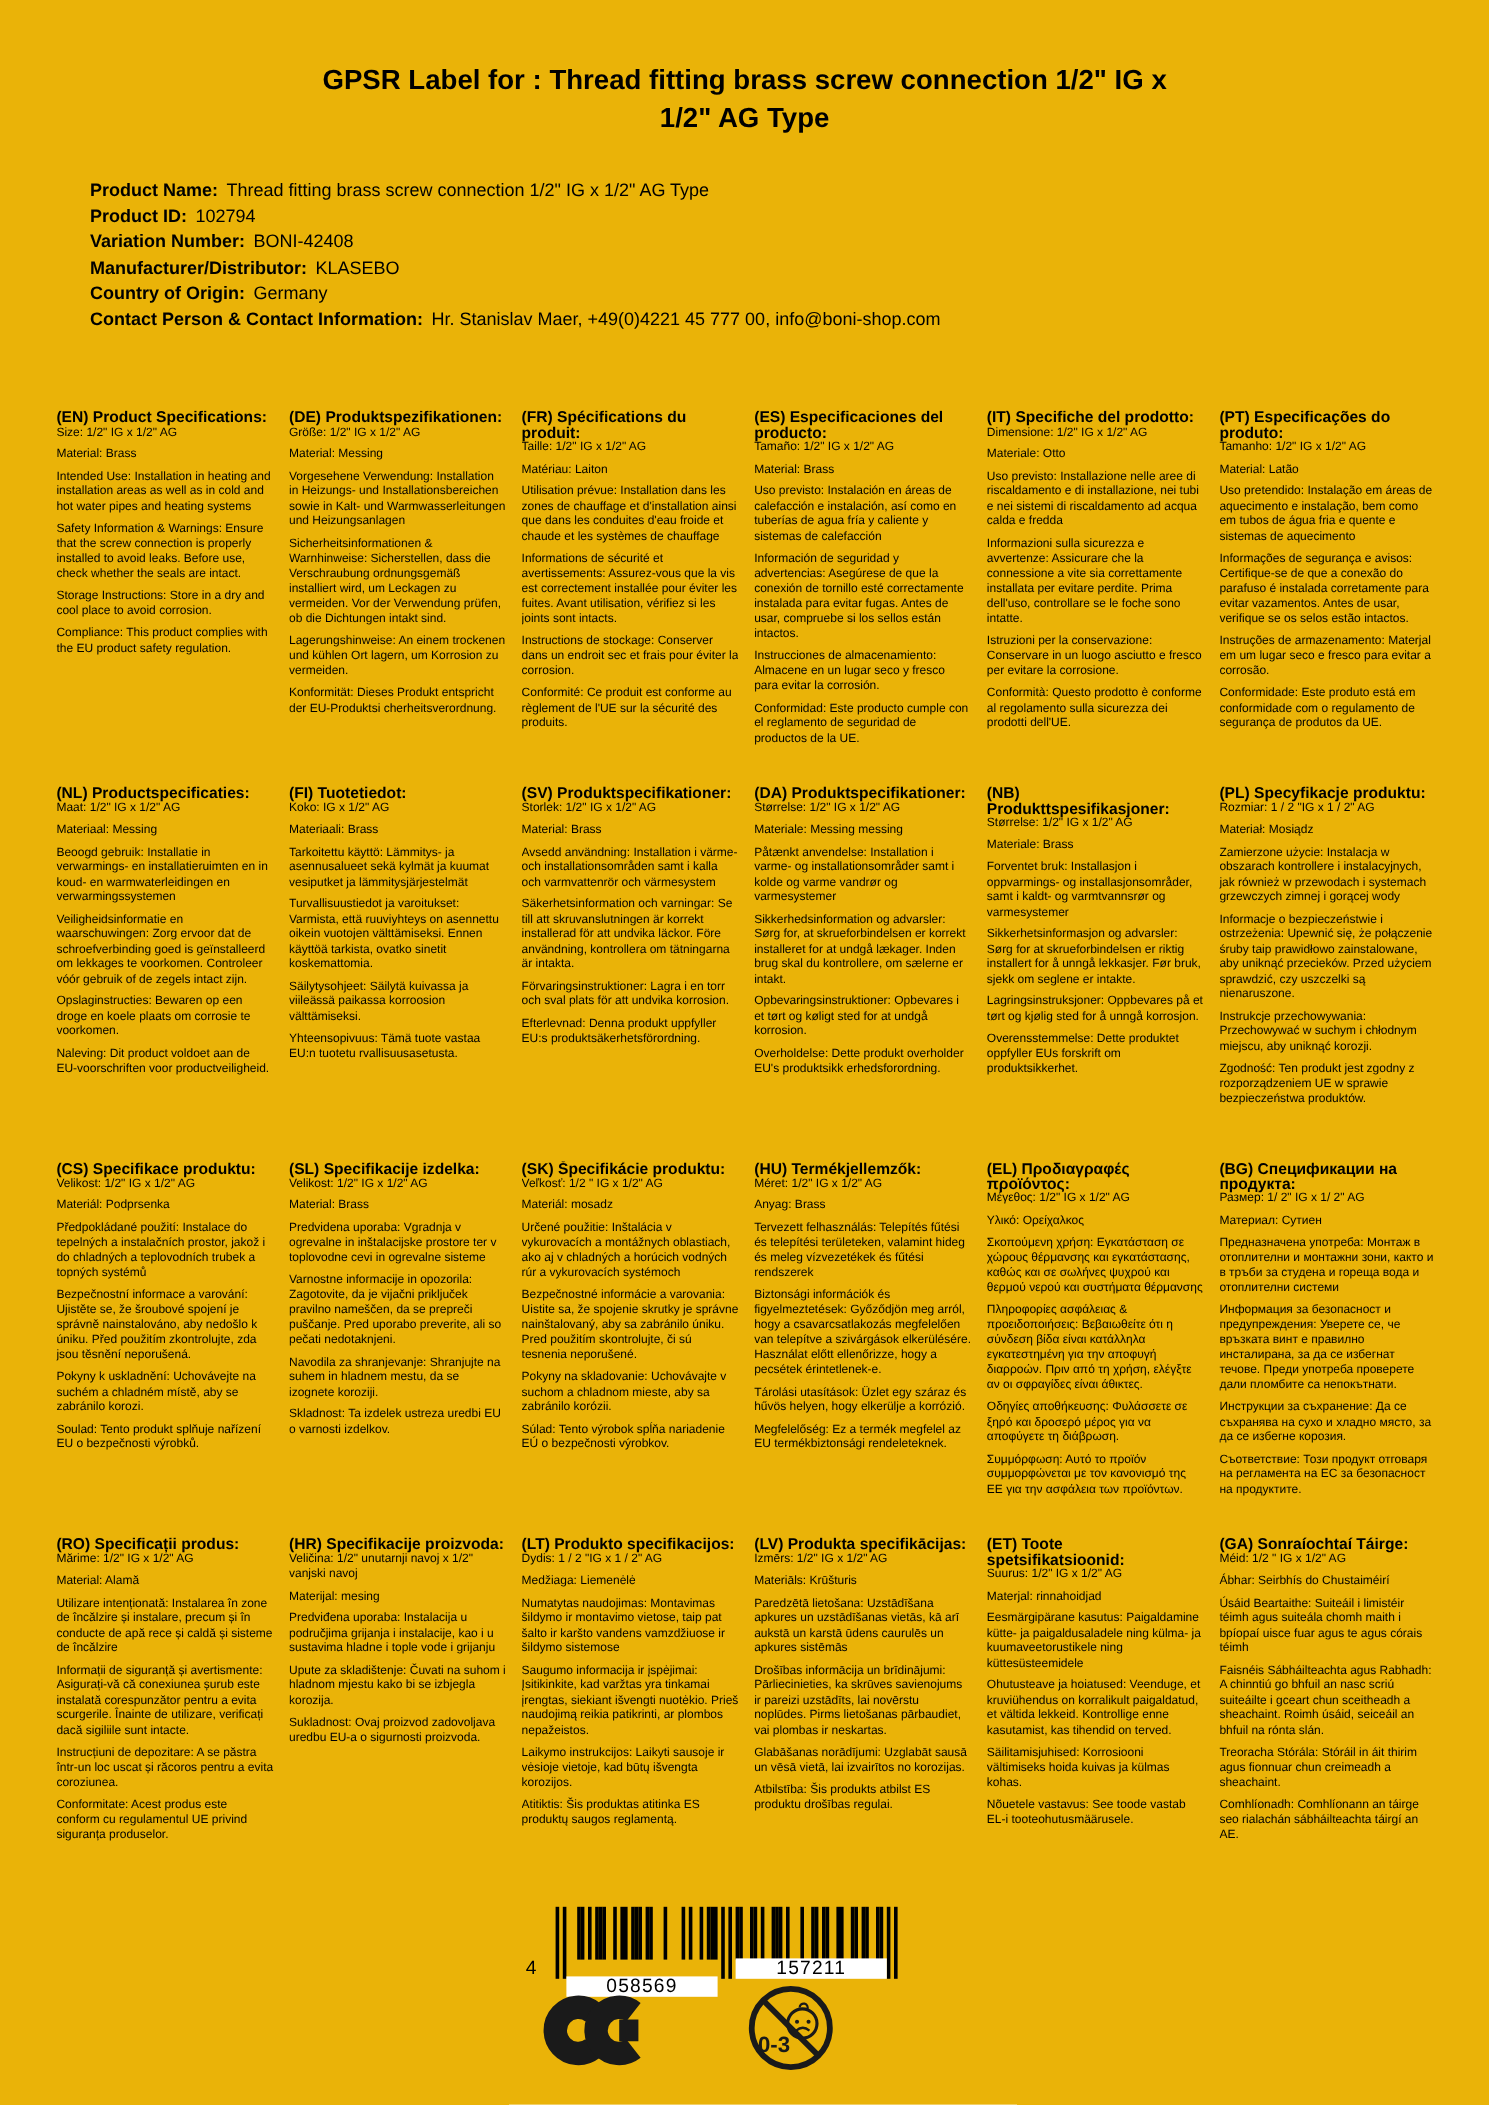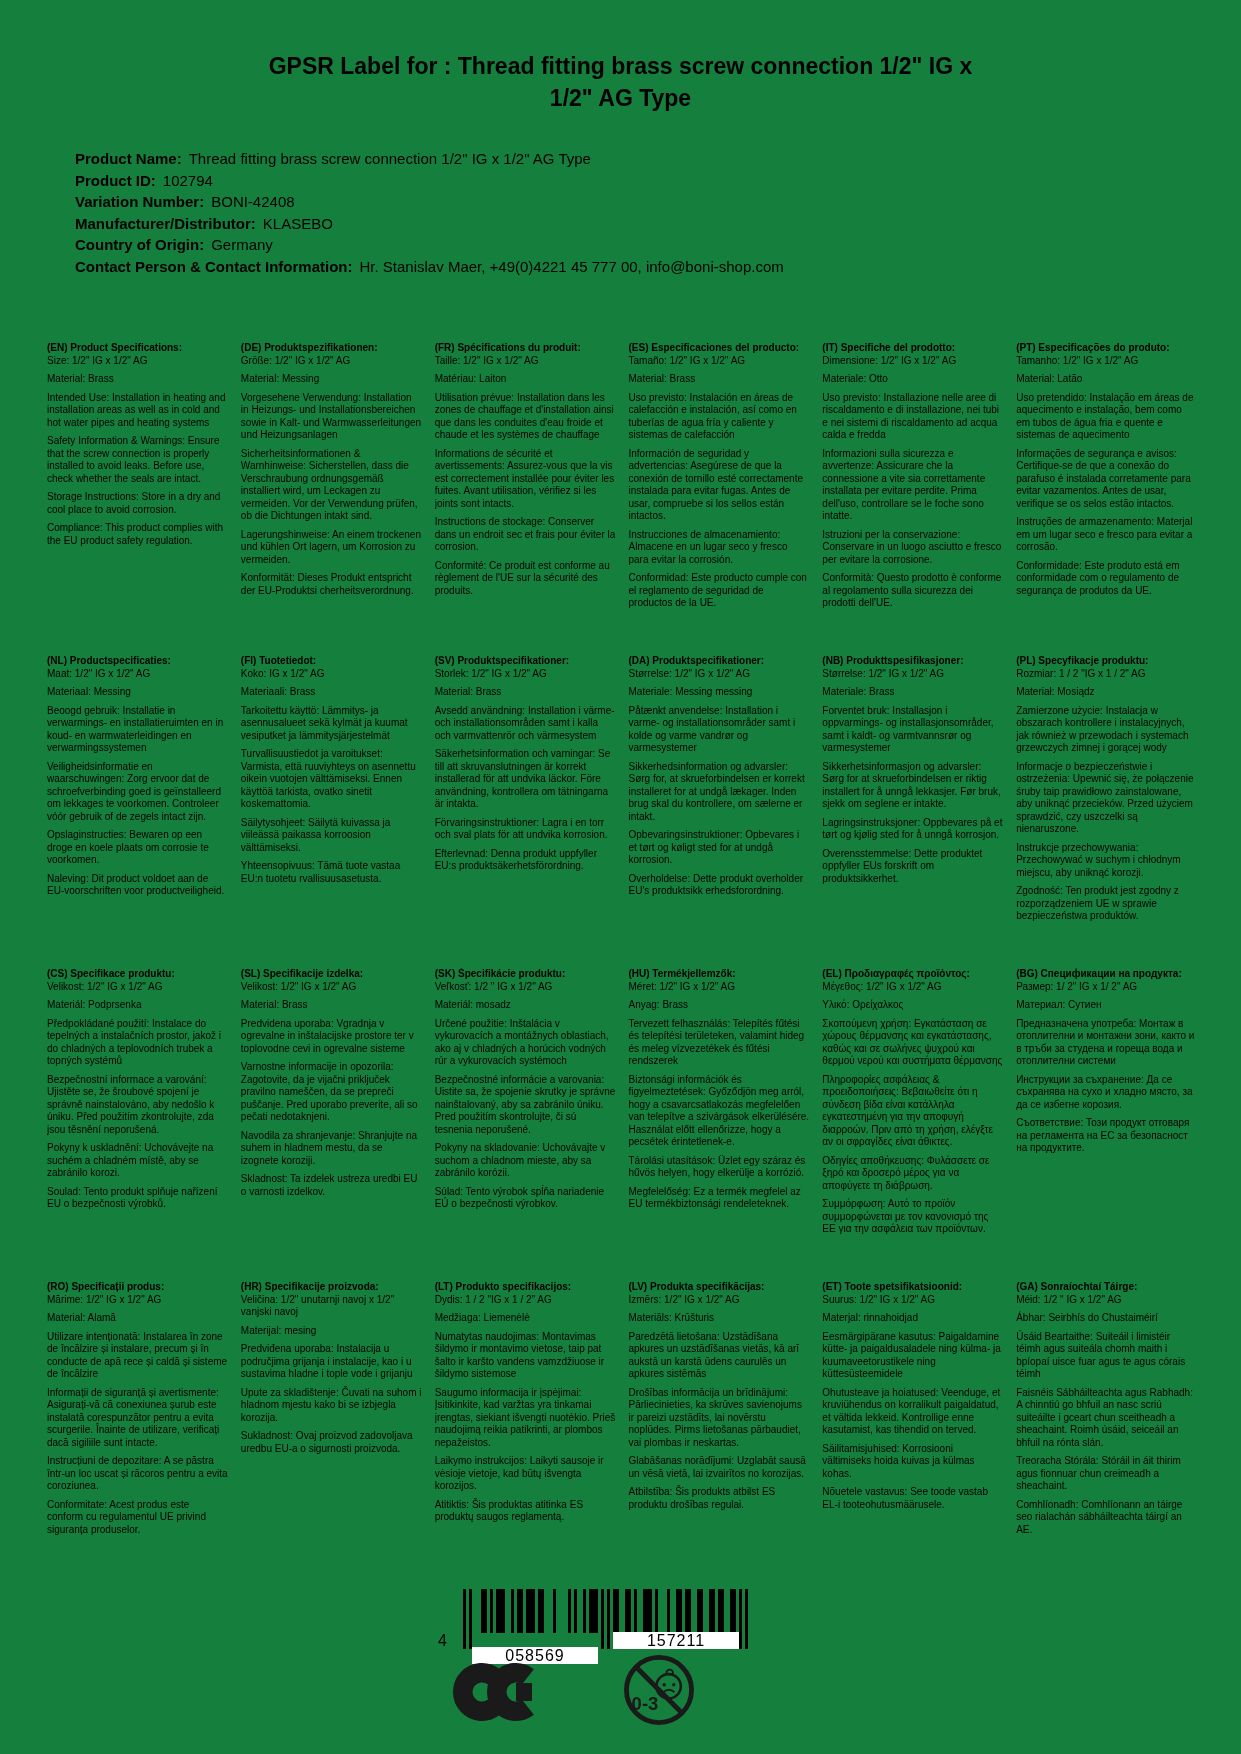--- a/index.html
+++ b/index.html
@@ -1,29 +1,29 @@
 <!DOCTYPE html>
 <html><head>
 <meta charset="utf-8">
 <style>
   html,body{margin:0;padding:0;background:#fff;}
-  .page{position:relative;width:1241px;height:1754px;background:#15803d;color:#000;
+  .page{position:relative;width:1241px;height:1754px;background:#eab308;color:#000;
         font-family:"DejaVu Sans",sans-serif;overflow:hidden;}
   .title{position:absolute;top:50px;left:0;right:0;text-align:center;
          font-family:"Liberation Sans",sans-serif;font-weight:bold;font-size:23px;line-height:32px;}
   .product-info{position:absolute;left:75px;top:148px;
                 font-family:"Liberation Sans",sans-serif;font-size:15px;line-height:21.5px;}
   .pi-row{white-space:nowrap;}
   .pi-label{font-weight:bold;}
   .pi-value{margin-left:7px;}
   .lang-grid{position:absolute;left:47px;top:342px;width:1150px;
              display:grid;grid-template-columns:repeat(6,1fr);column-gap:13px;grid-auto-rows:313px;
              font-family:"Liberation Sans",sans-serif;font-size:10px;line-height:12.5px;}
   .lang-block{overflow:hidden;}
-  .lang-header{font-weight:bold;font-size:10px;line-height:12.5px;}
+  .lang-header{font-weight:bold;font-size:13px;line-height:12.5px;}
   .lang-para{margin:0;}
   .lang-para + .lang-para{margin-top:6px;}
   .bottom{position:absolute;left:0;top:1560px;width:1241px;height:194px;}
   .barcode{position:absolute;left:463px;top:29px;width:285px;height:60px;}
   .bar{position:absolute;top:0;background:#000;}
   .bar.tall{height:60px;}
   .bar.short{height:44px;}
   .bc-digit{position:absolute;font-family:"Liberation Sans",sans-serif;font-size:16px;line-height:17px;
             background:#fff;text-align:center;letter-spacing:1px;}
   .bc-first{left:-32px;top:43px;width:24px;background:transparent;}
@@ -203,20 +203,21 @@
         <div class="lang-para">Σκοπούμενη χρήση: Εγκατάσταση σε χώρους θέρμανσης και εγκατάστασης, καθώς και σε σωλήνες ψυχρού και θερμού νερού και συστήματα θέρμανσης</div>
         <div class="lang-para">Πληροφορίες ασφάλειας &amp; προειδοποιήσεις: Βεβαιωθείτε ότι η σύνδεση βίδα είναι κατάλληλα εγκατεστημένη για την αποφυγή διαρροών. Πριν από τη χρήση, ελέγξτε αν οι σφραγίδες είναι άθικτες.</div>
         <div class="lang-para">Οδηγίες αποθήκευσης: Φυλάσσετε σε ξηρό και δροσερό μέρος για να αποφύγετε τη διάβρωση.</div>
         <div class="lang-para">Συμμόρφωση: Αυτό το προϊόν συμμορφώνεται με τον κανονισμό της ΕΕ για την ασφάλεια των προϊόντων.</div>
       </div>
       <div class="lang-block">
         <div class="lang-header">(BG) Спецификации на продукта:</div>
         <div class="lang-para">Размер: 1/ 2" IG x 1/ 2" AG</div>
         <div class="lang-para">Материал: Сутиен</div>
         <div class="lang-para">Предназначена употреба: Монтаж в отоплителни и монтажни зони, както и в тръби за студена и гореща вода и отоплителни системи</div>
+        <div class="lang-para">Информация за безопасност и предупреждения: Уверете се, че връзката винт е правилно инсталирана, за да се избегнат течове. Преди употреба проверете дали пломбите са непокътнати.</div>
         <div class="lang-para">Инструкции за съхранение: Да се съхранява на сухо и хладно място, за да се избегне корозия.</div>
         <div class="lang-para">Съответствие: Този продукт отговаря на регламента на ЕС за безопасност на продуктите.</div>
       </div>
       <div class="lang-block">
         <div class="lang-header">(RO) Specificații produs:</div>
         <div class="lang-para">Mărime: 1/2" IG x 1/2" AG</div>
         <div class="lang-para">Material: Alamă</div>
         <div class="lang-para">Utilizare intenționată: Instalarea în zone de încălzire și instalare, precum și în conducte de apă rece și caldă și sisteme de încălzire</div>
         <div class="lang-para">Informații de siguranță și avertismente: Asigurați-vă că conexiunea șurub este instalată corespunzător pentru a evita scurgerile. Înainte de utilizare, verificați dacă sigiliile sunt intacte.</div>
         <div class="lang-para">Instrucțiuni de depozitare: A se păstra într-un loc uscat și răcoros pentru a evita coroziunea.</div>

